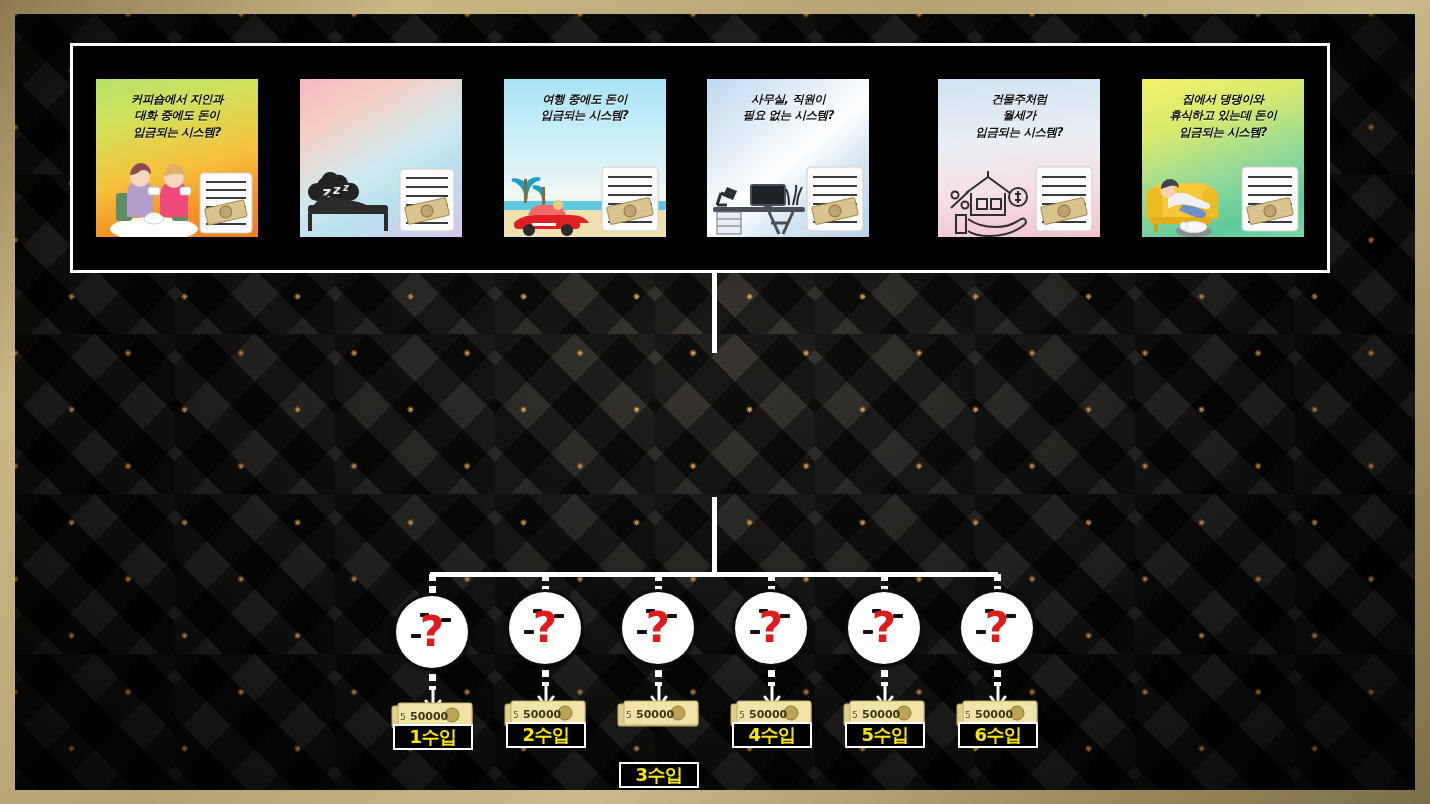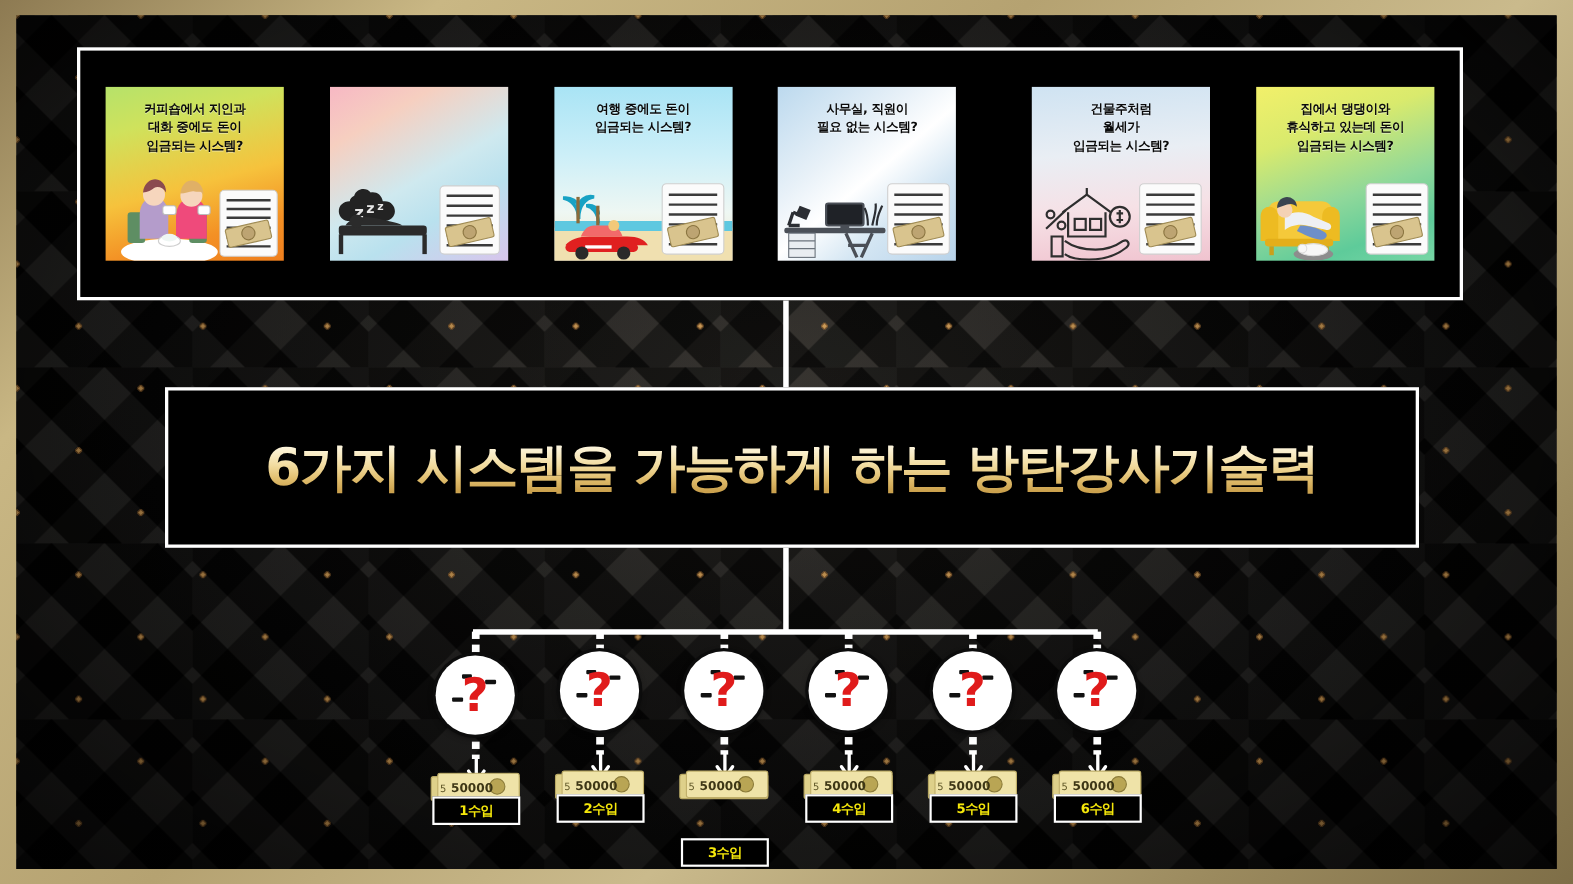--- a/index.html
+++ b/index.html
@@ -61,20 +61,21 @@
     pointer-events: none;
   }
 
   
   .box {
     position: absolute;
     background: #000;
     border: 3px solid #ffffff;
     box-sizing: border-box;
     z-index: 3;
+    font-style: italic;
   }
 
   
   #cards-frame {
     left: 70px;
     top: 43px;
     width: 1260px;
     height: 230px;
   }
   #cards-row {
@@ -212,21 +213,21 @@
     border: 2.5px solid #ffffff;
     box-sizing: border-box;
     display: flex;
     align-items: center;
     justify-content: center;
     z-index: 5;
   }
   .income-box span {
     color: #f5e70a;
     font-weight: 900;
-    font-size: 12px;
+    font-size: 18px;
     letter-spacing: -0.5px;
     line-height: 1;
   }
 </style>
 </head>
 <body>
 
 <div id="stage">
   <div id="panel"></div>
 
@@ -455,23 +456,20 @@
             </g>
           </svg>
         </div>
       </div>
 
     </div>
   </div>
 
   <div class="vline" style="left:712px; top:273px; width:5px; height:80px;"></div>
 
-  <div class="box" id="title-box">
-    <span id="title-text">6가지 시스템을 가능하게 하는 방탄강사기술력</span>
-  </div>
 
   <div class="vline" style="left:712px; top:497px; width:5px; height:78px;"></div>
 
   <div class="hline" id="branch-bar"></div>
 
   <div class="dotline" style="left:429px; top:574px; height:26px;"></div>
   <div class="node" style="left:396px; top:596px;">
     <svg viewBox="0 0 72 72">
       <rect x="24" y="17" width="9" height="4" rx="1" fill="#111"></rect>
       <rect x="45" y="22" width="10" height="4" rx="1" fill="#111"></rect>

